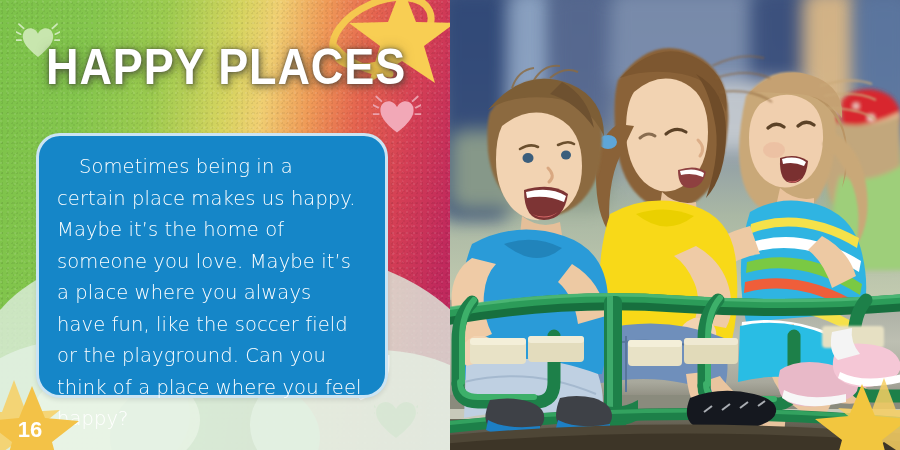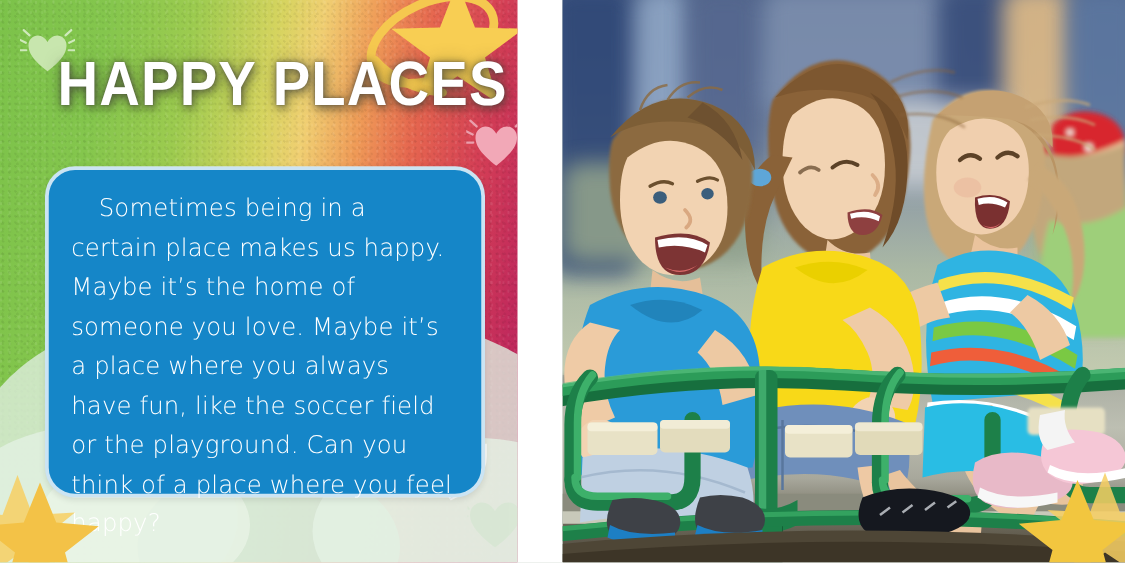--- a/index.html
+++ b/index.html
@@ -3,21 +3,21 @@
 <meta charset="utf-8">
 <title>Happy Places Spread</title>
 <style>
   html,body{margin:0;padding:0;background:#fff;}
   body{width:900px;height:450px;overflow:hidden;
        font-family:"Liberation Sans","DejaVu Sans",sans-serif;}
 
   #spread{position:relative;width:900px;height:450px;overflow:hidden;}
 
   
-  #left-page{position:absolute;left:0;top:0;width:414px;height:450px;overflow:hidden;
+  #left-page{position:absolute;left:0;top:0;width:450px;height:450px;overflow:hidden;
              background:linear-gradient(100deg,
                  #7cc24a 0%, #84c64d 18%, #9ccb4f 32%,
                  #d6d45f 46%, #f0cf72 53%, #ef9a57 62%,
                  #e5654f 71%, #d43f55 82%, #c12a5c 92%, #bb2660 100%);}
 
   
   #left-grain{position:absolute;inset:0;opacity:.16;pointer-events:none;
       background-image:
         radial-gradient(circle at 13% 27%, rgba(255,255,255,.5) 0 1px, transparent 1px),
         radial-gradient(circle at 47% 61%, rgba(0,0,0,.4) 0 1px, transparent 1px),
@@ -161,20 +161,21 @@
 
     <div id="bubble">
       <div id="bubble-text">Sometimes being in a certain place makes us happy. Maybe it’s the home of someone you love. Maybe it’s a place where you always have fun, like the soccer field or the playground. Can you think of a place where you feel happy?</div>
     </div>
 
     <div id="pg16-wrap">
       <svg viewBox="0 0 104 92" width="104" height="92">
         <polygon points="30,4 42,36 76,34 50,55 60,88 30,68 2,88 11,55 -16,34 18,36" fill="#f7cf63" opacity=".85"></polygon>
         <polygon points="48,10 61,42 95,45 68,66 77,99 48,80 19,99 28,66 1,45 35,42" fill="#f3c247"></polygon>
       </svg>
+      <div id="pg16-num">16</div>
     </div>
   </div>
 
   <div id="right-page">
     <div id="photo">
 
       <div id="bg-blur"></div>
       <div class="bgblob" style="left:-10px;top:-10px;width:70px;height:230px;background:#2f4776;"></div>
       <div class="bgblob" style="left:58px;top:-10px;width:44px;height:150px;background:#8fa6c5;"></div>
       <div class="bgblob" style="left:100px;top:-10px;width:60px;height:190px;background:#56688f;"></div>

